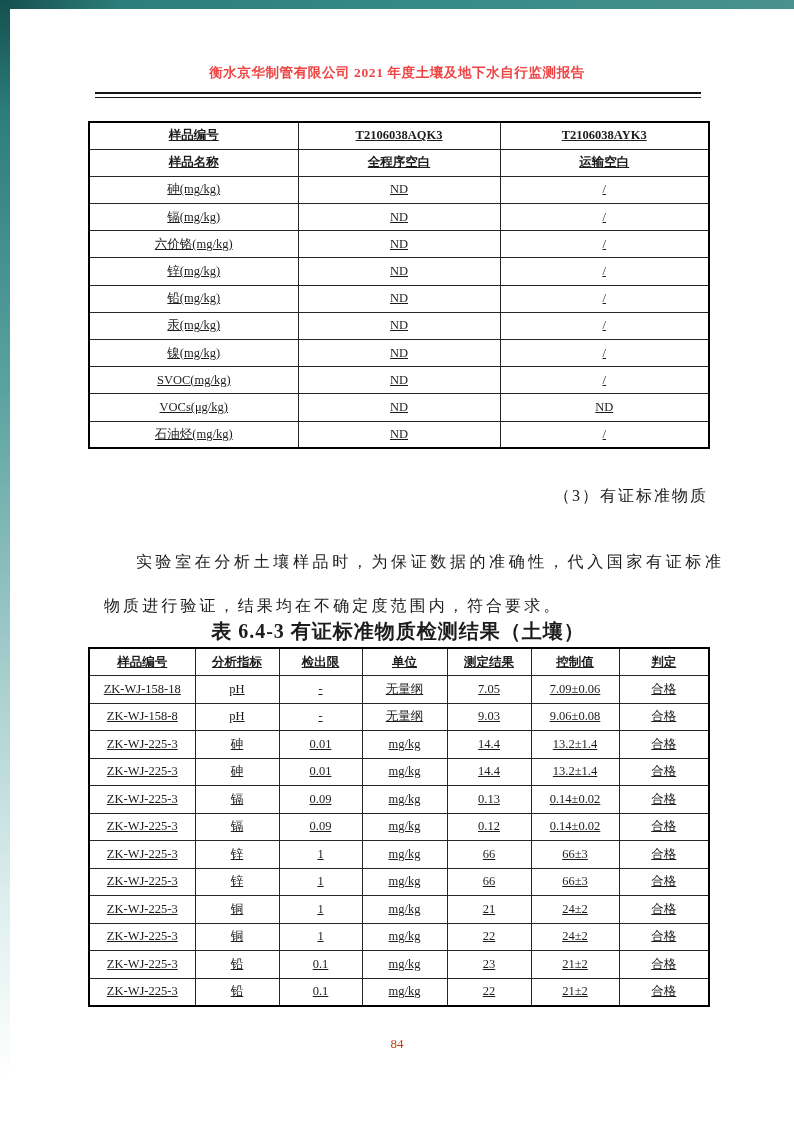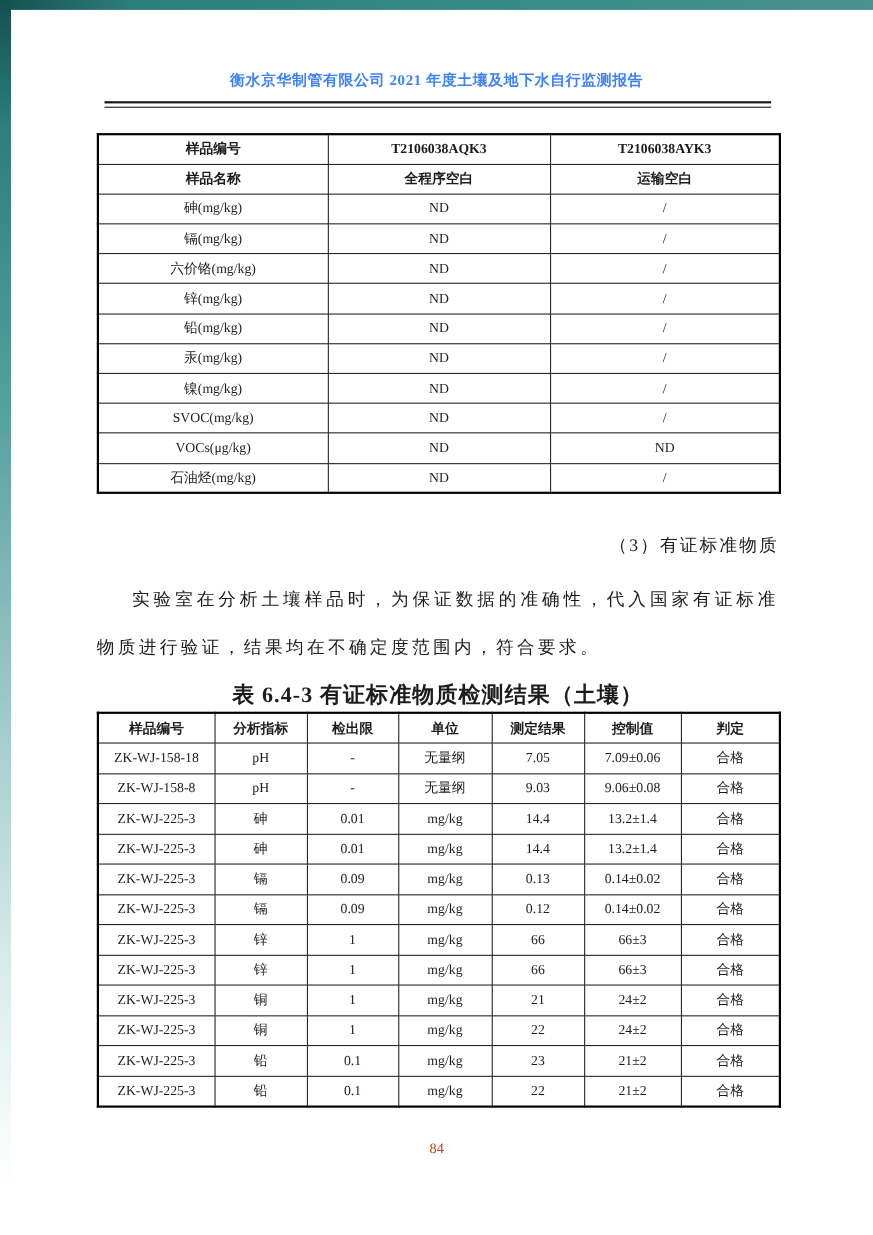--- a/index.html
+++ b/index.html
@@ -11,44 +11,44 @@
   .edge-top{
     position:absolute;left:0;top:0;width:794px;height:9px;
     background:linear-gradient(to right,#14504f 0%,#2c7d7b 15%,#358a88 55%,#49918f 100%);
   }
   .edge-left{
     position:absolute;left:0;top:0;width:10px;height:1123px;
     background:linear-gradient(to bottom,#14504f 0%,#2c7d7b 10%,#5ba3a1 35%,#a6cecd 60%,#ddeeed 80%,#ffffff 96%);
   }
   .header-title{
     position:absolute;top:64px;left:0;width:794px;text-align:center;
-    font-size:13.5px;font-weight:bold;letter-spacing:0.6px;color:#3b82f6;
+    font-size:13.5px;font-weight:bold;letter-spacing:0.6px;color:#ef4444;
   }
   .header-rule{
     position:absolute;top:92px;left:95px;width:606px;height:3px;
     border-top:2.5px solid #161616;border-bottom:1px solid #161616;
   }
   table{border-collapse:collapse;table-layout:fixed;background:#fff;}
-  .t1,.t2{position:absolute;left:88px;width:620px;border:2px solid #000;}
+  .t1,.t2{position:absolute;left:88px;width:620px;border:2px solid #000;text-decoration:underline;}
   .t1{top:121px;}
   .t2{top:647px;}
   th,td{
     border:1px solid #262626;text-align:center;vertical-align:middle;
     font-size:12.5px;padding:0 2px;overflow:hidden;white-space:nowrap;
   }
   th{font-weight:bold;}
   .t1 tr{height:27.2px;}
   .t2 tr{height:27.5px;}
   .sec-heading{
     position:absolute;top:486px;left:88px;width:620px;
     font-size:16px;letter-spacing:2px;
   }
   .sec-heading .inner{padding-left:38px;text-align:right;}
   .para{
-    position:absolute;top:524px;left:88px;width:620px;margin:0;
+    position:absolute;top:524px;left:88px;width:620px;margin:16px;
     font-size:16px;line-height:44px;letter-spacing:3.1px;
     text-align:justify;text-indent:32px;
   }
   .t2-title{
     position:absolute;top:618px;left:88px;width:620px;text-align:center;
     font-size:20px;font-weight:bold;letter-spacing:1px;
   }
   .page-number{
     position:absolute;top:1036px;left:0;width:794px;text-align:center;
     font-size:13px;color:#c2410c;

